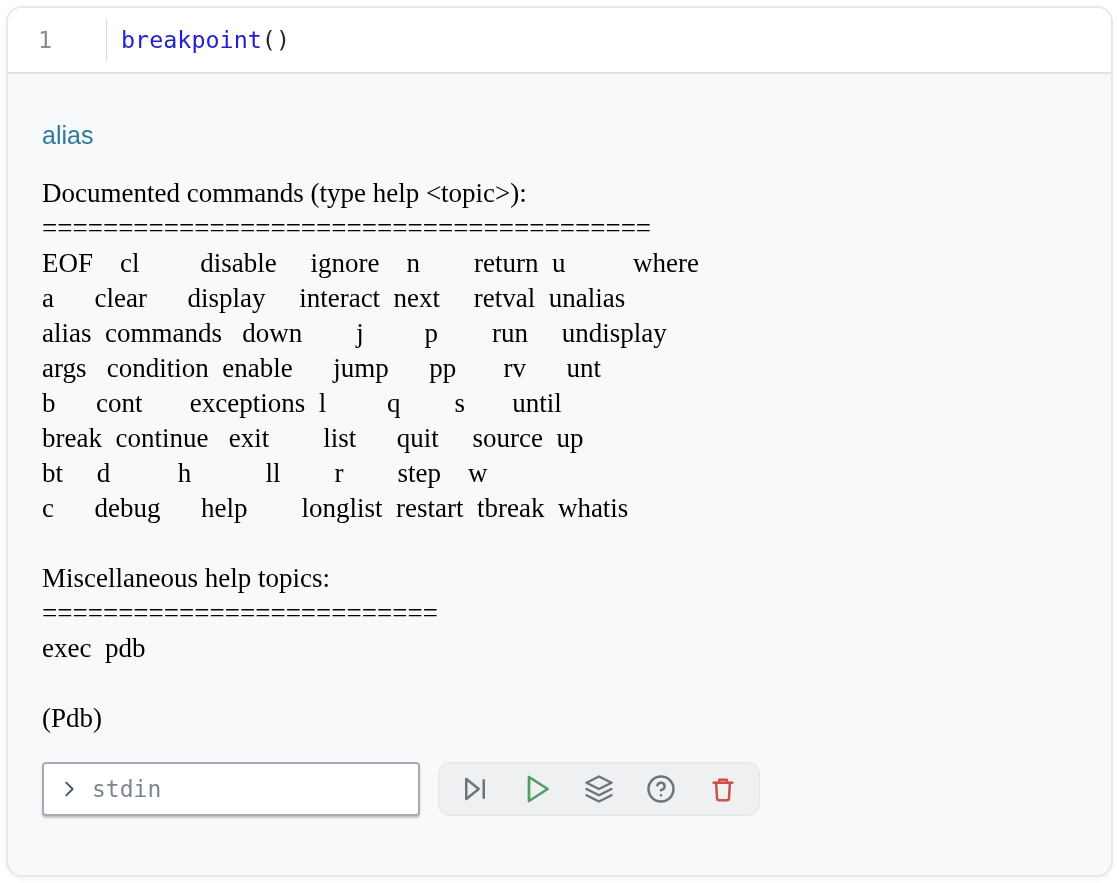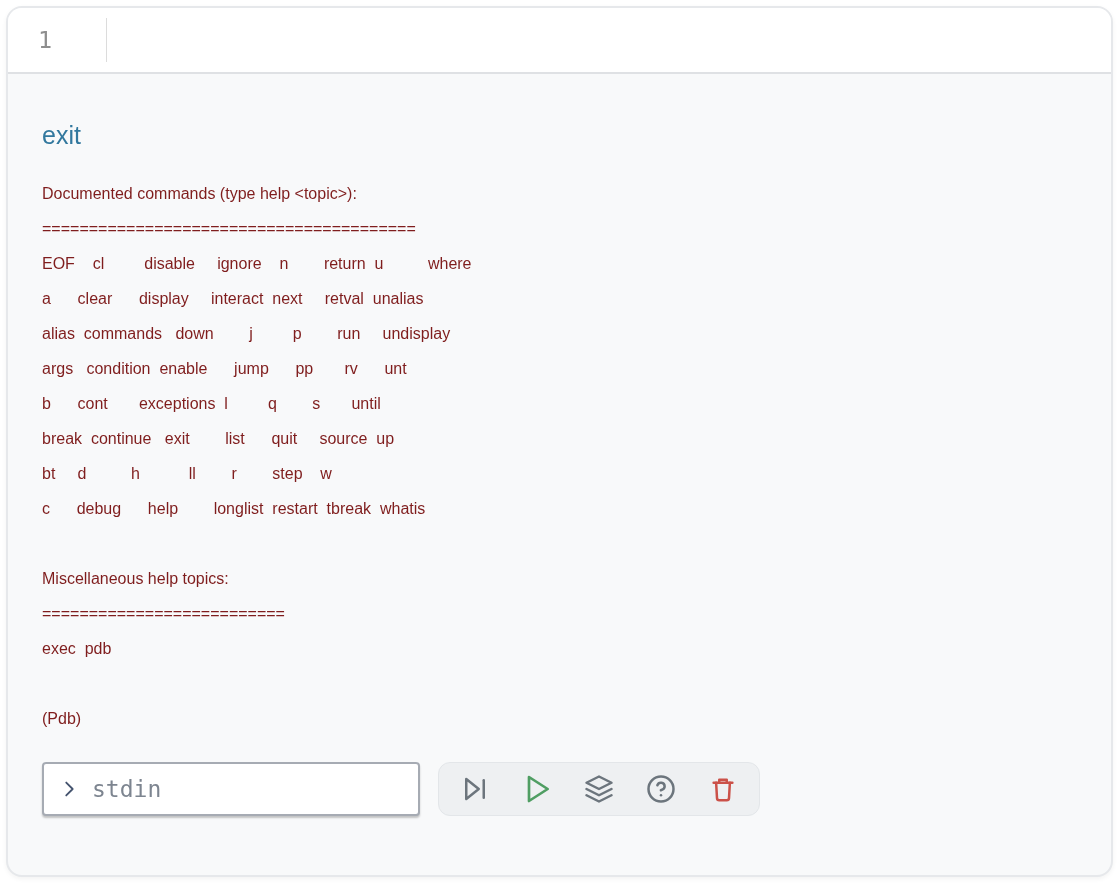--- a/index.html
+++ b/index.html
@@ -42,24 +42,24 @@
   .tok-punct { color:#24292e; }
   
   .console { padding:0 34px; }
   .echoed {
     margin-top:47px;
     font-size:25px;
     font-family:"Liberation Sans", sans-serif;
   }
   .output {
     margin:26px 0 0 0;
-    font-family:Liberation Sans, sans-serif;
-    font-size:16px;
+    font-family:Liberation Serif, serif;
+    font-size:27px;
     line-height:35px;
-    color:#7f1d1d;
+    color:#000000;
     white-space:pre;
   }
   
   .io-row {
     display:flex; align-items:center;
     margin-top:26px;
     gap:18px;
   }
   .stdin-box {
     display:flex; align-items:center;
@@ -107,25 +107,26 @@
 </head>
 <body>
 
 <div class="widget">
 
   <div class="editor-row">
     <div class="gutter">
       <span style="color: rgb(142, 142, 142);">1</span>
     </div>
     <div class="gutter-divider"></div>
+    <div class="code-line"><span style="color: rgb(34, 34, 204);">breakpoint</span><span class="tok-punct">()</span></div>
   </div>
 
   <div class="console">
 
-    <div class="echoed" style="color: rgb(50, 120, 158);">exit</div>
+    <div class="echoed" style="color: rgb(50, 120, 158);">alias</div>
 
     <pre class="output">Documented commands (type help &lt;topic&gt;):
 ========================================
 EOF    cl         disable     ignore    n        return  u          where
 a      clear      display     interact  next     retval  unalias
 alias  commands   down        j         p        run     undisplay
 args   condition  enable      jump      pp       rv      unt
 b      cont       exceptions  l         q        s       until
 break  continue   exit        list      quit     source  up
 bt     d          h           ll        r        step    w

